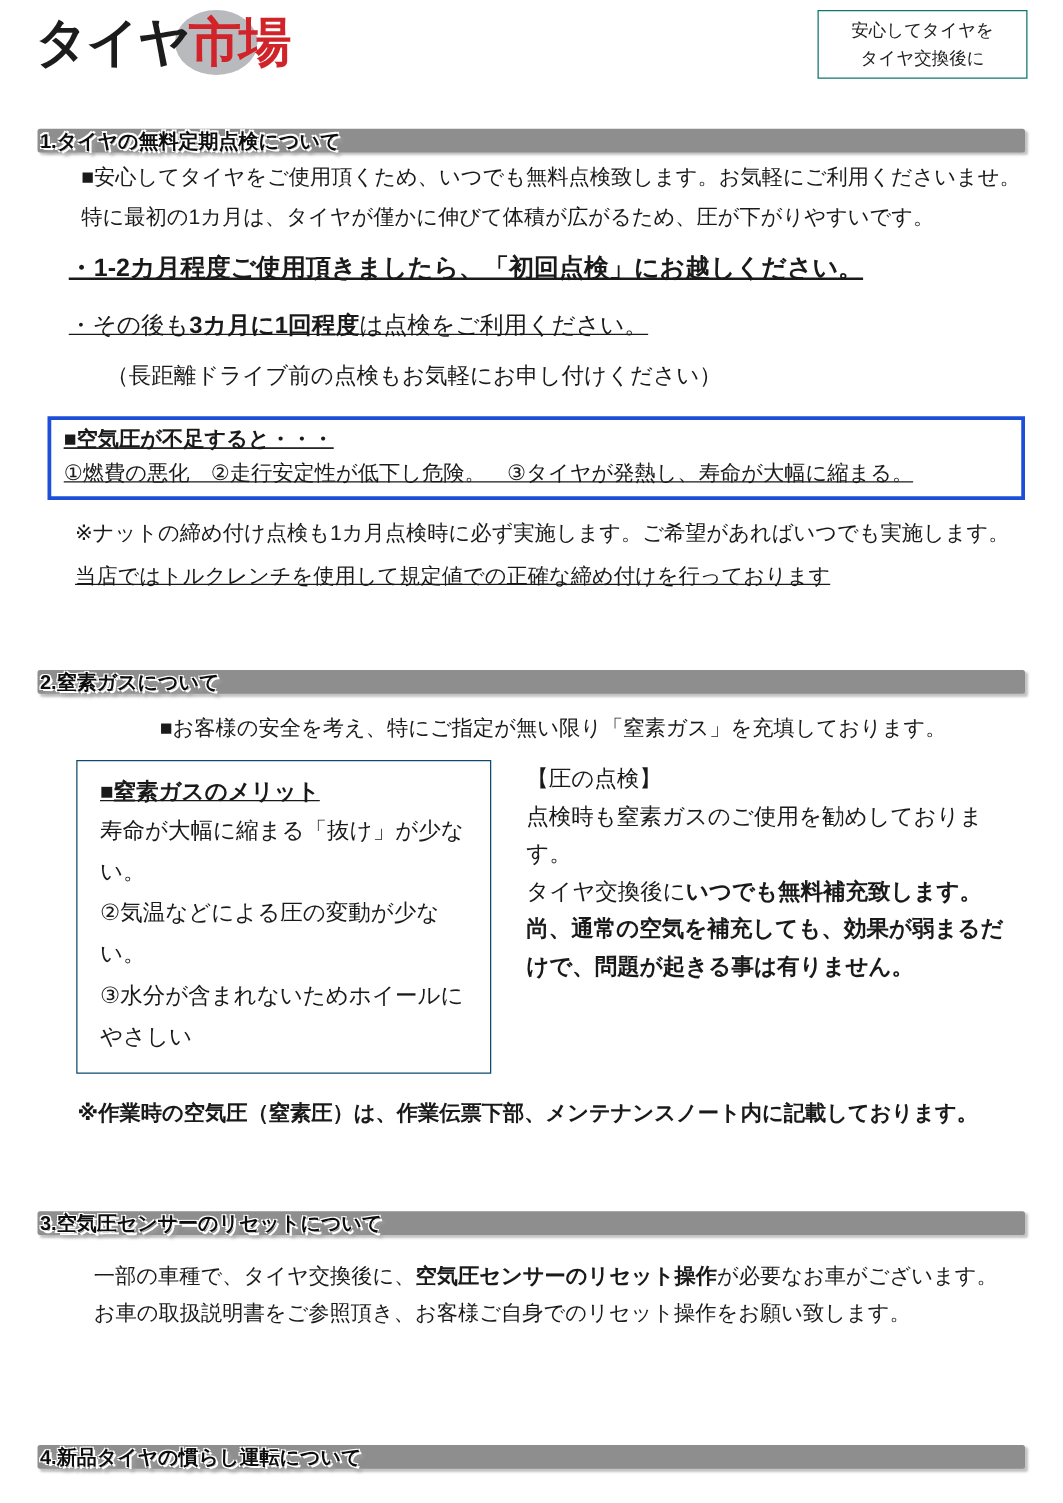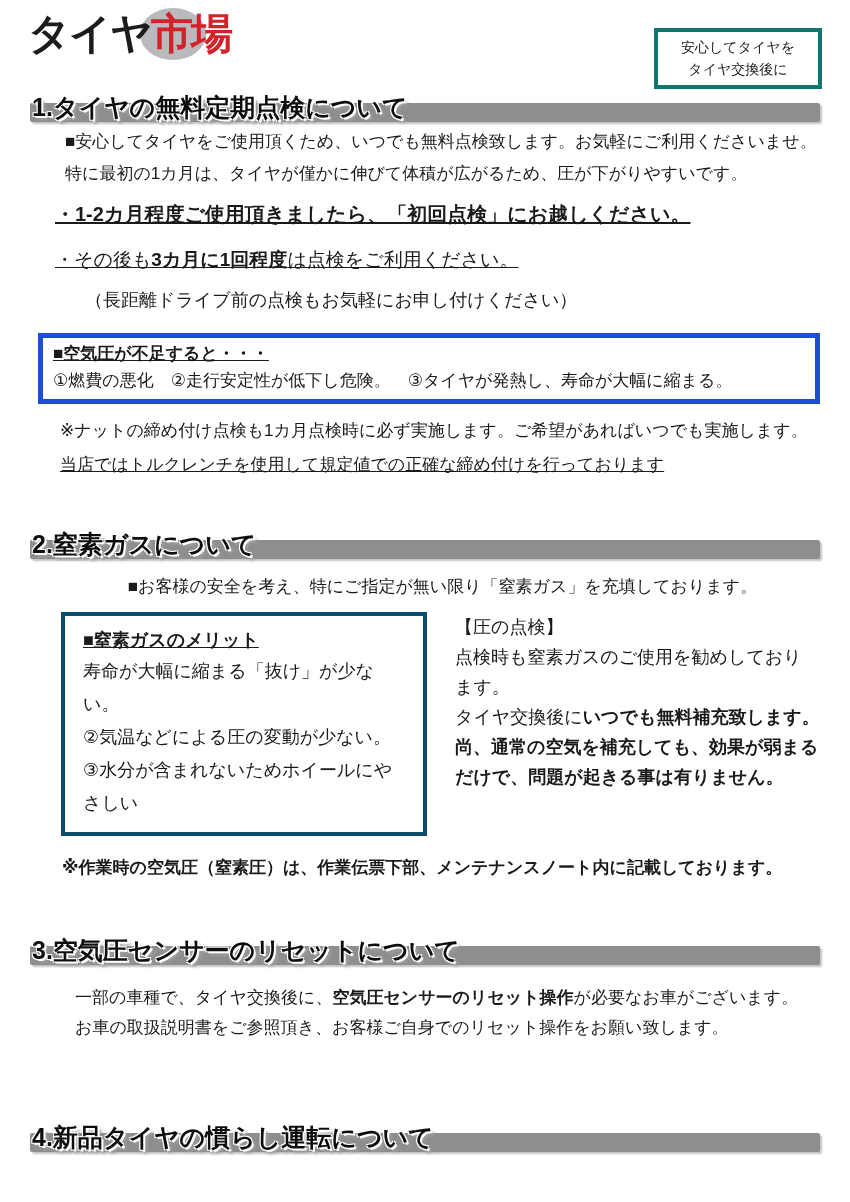--- a/index.html
+++ b/index.html
@@ -12,63 +12,64 @@
     font-family:"Liberation Sans","DejaVu Sans",sans-serif;
     color:#1a1a1a;
   }
   
   .header { position:relative; height:62px; }
   .logo { position:absolute; left:28px; top:8px; height:52px; font-weight:bold; font-size:42px; line-height:52px; letter-spacing:-2px; white-space:nowrap; }
   .logo-ellipse { position:absolute; left:112px; top:0px; width:66px; height:52px; background:#b9babd; border-radius:50%; }
   .logo-black { position:relative; color:#1c1c1c; }
   .logo-red { position:relative; color:#d1232a; }
   .corner-note {
-    position:absolute; right:28px; top:28px;
-    min-width:168px; border:4px solid #0f766e;
+    position:absolute; right:28px; top:8px;
+    min-width:168px; border:1px solid #0f766e;
     padding:5px 12px; text-align:center;
     font-size:14px; line-height:1.55; color:#222; background:#fff;margin-left:40px;
   }
   .banner {
     height:56px; background:#3f3f3f; color:#ffffff;
     font-size:31px; line-height:56px; padding-left:30px;
     letter-spacing:1px; white-space:nowrap;
   }
   
   .content { padding:0 30px; }
   .sec-h { position:relative; height:38px; }
   .sec-h .bar {
     position:absolute; left:0; right:0; bottom:2px; height:19px;
     background:#8e8e8e; border-radius:2px;
     box-shadow:2px 2px 2px #c2c2c2;
   }
   .sec-h .txt {
     position:absolute; left:2px; bottom:0px;
-    font-size:25px; font-weight:bold; color:#0d0d0d; white-space:nowrap;
+    font-size:16px; font-weight:bold; color:#0d0d0d; white-space:nowrap;
     text-shadow:-1px -1px 0 #fff, 1px -1px 0 #fff, -1px 1px 0 #fff, 2px 2px 0 #fff, 4px 4px 3px #9f9f9f;
   }
   .t  { font-size:17px; line-height:20px; }
   .b  { font-weight:bold; }
   .u  { text-decoration:underline; }
   .m-top-sm { margin-top:12px; }
   .ind35 { margin-left:35px; }
   .ind45 { margin-left:45px; }
   .bullet-big { font-size:20px; font-weight:bold; margin:17px 0 0 25px; }
   .bullet-mid { font-size:19px; margin:19px 0 0 25px; }
   .paren { font-size:18px; margin:15px 0 0 55px; }
   .warn-box {
-    margin:21px 0 0 8px; border:5px solid #1d4ed8;
+    margin:21px 0 0 8px; border:3px solid #1d4ed8;
     padding:4px 10px 7px 10px;
+    text-decoration:underline;
   }
   .warn-box .wtitle { font-size:17px; font-weight:bold; text-decoration:underline; }
   .warn-box .witems { font-size:17px; margin-top:4px; }
   .note { font-size:17px; margin:15px 0 0 30px; }
   
   .cols { display:flex; margin:15px 0 0 31px; }
   .merit-box {
-    width:366px; border:4px solid #0c4a6e;
+    width:332px; border:1px solid #0c4a6e;
     padding:9px 18px 12px 18px; flex-shrink:0;
   }
   .merit-box .mtitle { font-size:18px; font-weight:bold; text-decoration:underline; line-height:30px; }
   .merit-box .mitem { font-size:18px; line-height:33px; }
   .pressure-col { margin-left:28px; width:382px; font-size:18px; line-height:30px; }
 </style>
 </head>
 <body>
 
 <div class="page">

